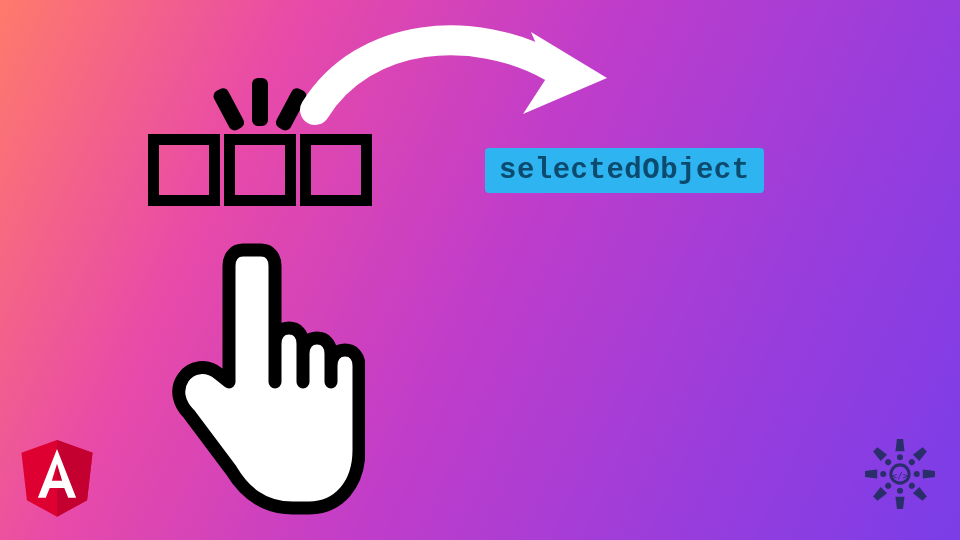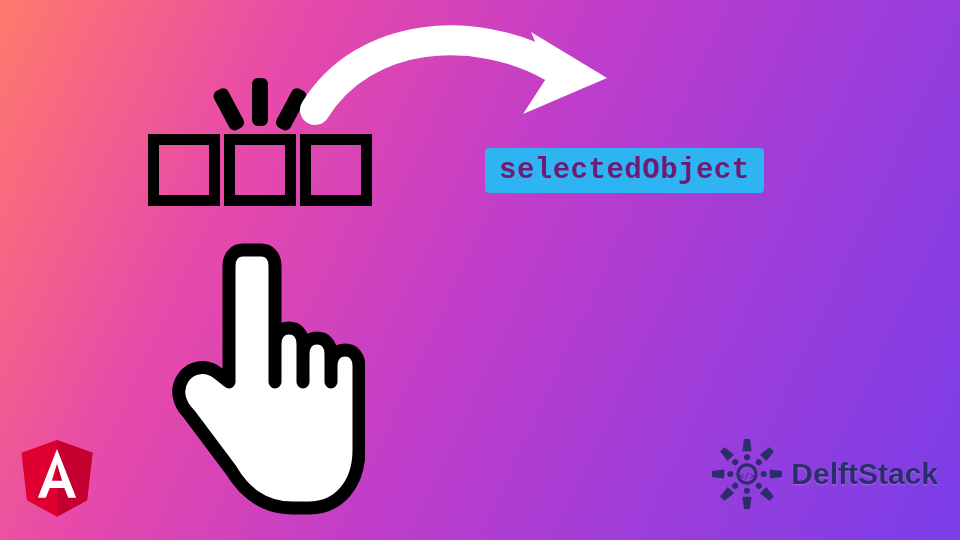--- a/index.html
+++ b/index.html
@@ -57,21 +57,21 @@
       left: 295px;
       top: 18px;
       width: 320px;
       height: 120px;
     }
     .code-label {
       position: absolute;
       left: 485px;
       top: 148px;
       background: #2eb4f0;
-      color: #701a75;
+      color: #0c4a6e;
       font-family: "Courier New", monospace;
       font-weight: bold;
       font-size: 29px;
       padding: 6px 14px;
       border-radius: 4px;
       letter-spacing: 0.5px;
     }
     .angular-logo {
       position: absolute;
       left: 18px;
@@ -170,14 +170,13 @@
         <circle cx="0" cy="-22" r="4" transform="rotate(90)"></circle>
         <circle cx="0" cy="-22" r="4" transform="rotate(135)"></circle>
         <circle cx="0" cy="-22" r="4" transform="rotate(180)"></circle>
         <circle cx="0" cy="-22" r="4" transform="rotate(225)"></circle>
         <circle cx="0" cy="-22" r="4" transform="rotate(270)"></circle>
         <circle cx="0" cy="-22" r="4" transform="rotate(315)"></circle>
       </g>
       <text x="50" y="56" text-anchor="middle" font-size="12" font-family="monospace" fill="#2a2f6b">&lt;/&gt;</text>
     </g>
   </svg>
-  <span class="ds-text">DelftStack</span>
 </div>
 
 </body></html>

